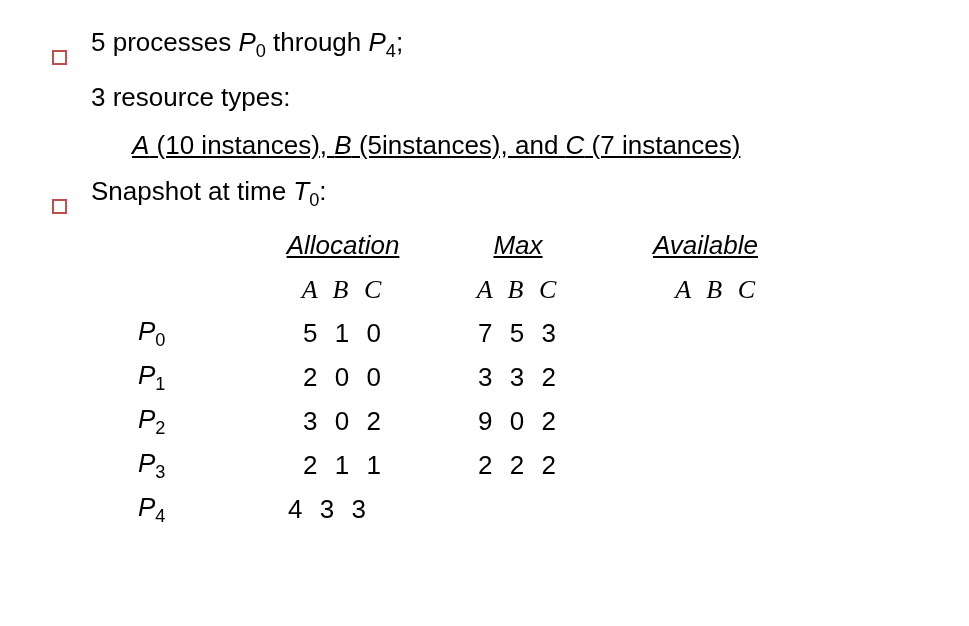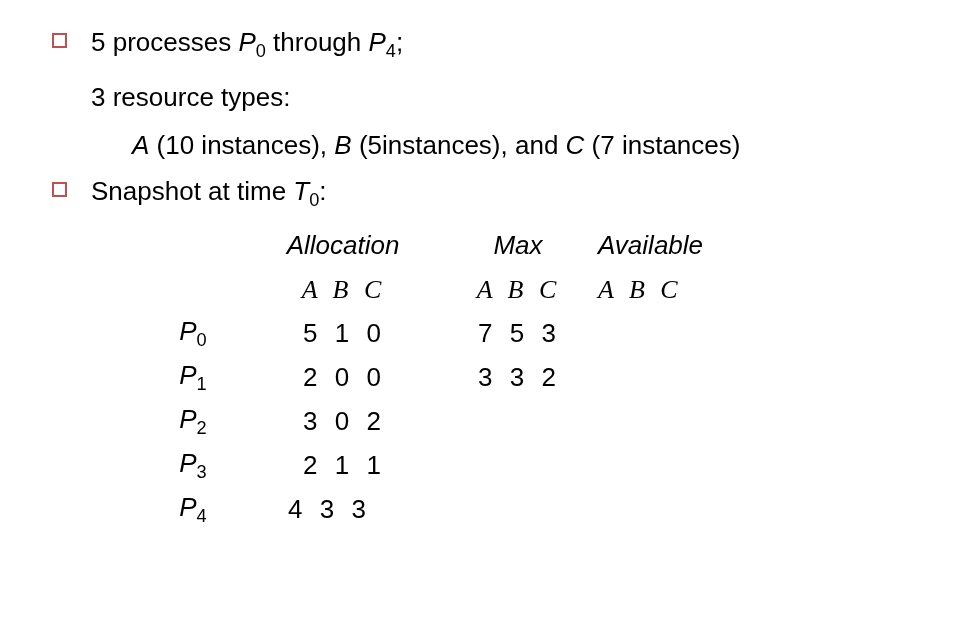--- a/index.html
+++ b/index.html
@@ -7,21 +7,21 @@
       background: #ffffff;
       font-family: Arial, Helvetica, sans-serif;
       font-size: 26px;
       color: #000;
       padding: 24px 40px 24px 52px;
       width: 969px;
       height: 626px;
     }
     .bullet-line {
       display: flex;
-      align-items: flex-start;
+      align-items: flex-end;
       margin-bottom: 10px;
     }
     .bullet {
       width: 15px;
       height: 15px;
       border: 2px solid #c0504d;
       margin-top: 9px;
       margin-right: 24px;
       flex-shrink: 0;
     }
@@ -31,39 +31,40 @@
     .continuation {
       margin-left: 39px;
       line-height: 1.7;
       margin-bottom: 4px;
     }
     .resource-detail {
       margin-left: 80px;
       font-style: italic;
       line-height: 1.7;
       margin-bottom: 6px;
+      text-decoration: underline;
     }
     .resource-detail .roman { font-style: normal; }
     .ital { font-style: italic; }
     sub { font-size: 0.7em; vertical-align: sub; font-style: normal; }
 
     .table-area {
       margin-top: 4px;
       margin-left: 86px;
     }
     .table-row {
       display: flex;
       height: 44px;
       align-items: center;
     }
-    .c-proc { width: 110px; text-align: center; font-style: italic; }
+    .c-proc { width: 110px; font-style: italic; }
     .c-alloc { width: 190px; text-align: center; }
     .c-max { width: 160px; text-align: center; }
-    .c-avail { width: 160px; text-align: left; }
-    .hdr { font-style: italic; }
+    .c-avail { width: 160px; text-align: right; }
+    .hdr { font-style: italic; text-decoration: underline; }
     .abc { font-style: italic; letter-spacing: 3px; word-spacing: 3px; font-family: Liberation Serif, serif; }
     .vals { letter-spacing: 2px; word-spacing: 6px; }
   </style>
 </head>
 <body>
 
 <div class="bullet-line">
   <div class="bullet"></div>
   <div class="line-text">
     <span>5 processes </span><span class="ital">P</span><sub>0</sub><span> through </span><span class="ital">P</span><sub>4</sub><span>;</span>
@@ -106,25 +107,27 @@
     </div>
     <div class="table-row">
       <div class="c-proc"><span>P</span><sub>1</sub></div>
       <div class="c-alloc vals">2 0 0</div>
       <div class="c-max vals">3 3 2</div>
       <div class="c-avail vals"></div>
     </div>
     <div class="table-row">
       <div class="c-proc"><span>P</span><sub>2</sub></div>
       <div class="c-alloc vals">3 0 2</div>
+      <div class="c-max vals">9 0 2</div>
       <div class="c-avail vals"></div>
     </div>
     <div class="table-row">
       <div class="c-proc"><span>P</span><sub>3</sub></div>
       <div class="c-alloc vals">2 1 1</div>
+      <div class="c-max vals">2 2 2</div>
       <div class="c-avail vals"></div>
     </div>
     <div class="table-row">
       <div class="c-proc"><span>P</span><sub>4</sub></div>
       <div class="c-max vals">4 3 3</div>
       <div class="c-avail vals"></div>
     </div>
   </div>
 
 </body></html>

